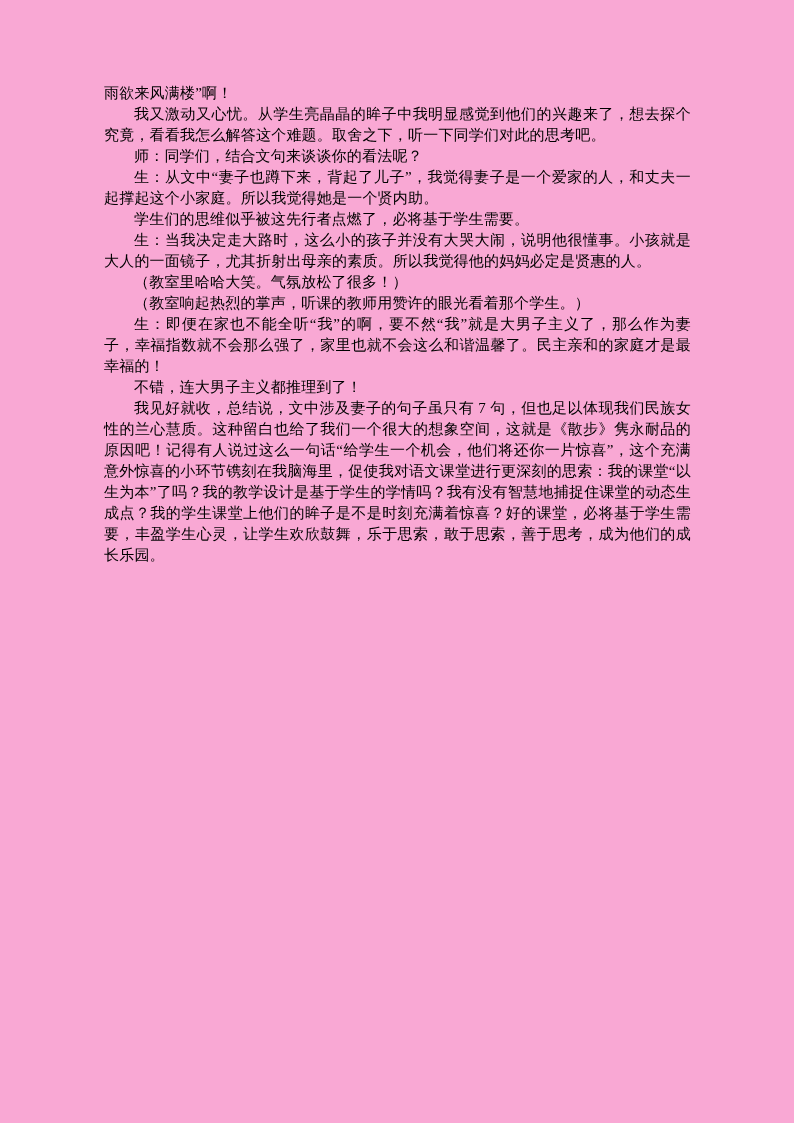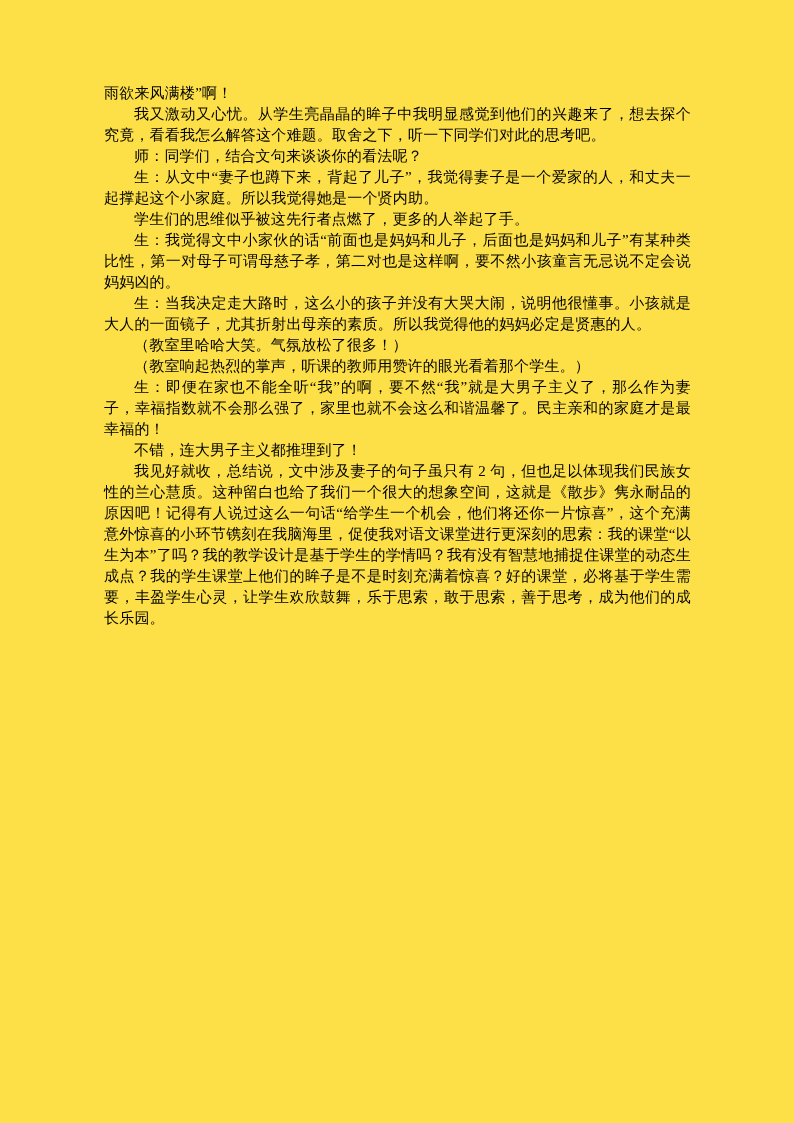--- a/index.html
+++ b/index.html
@@ -4,21 +4,21 @@
 <style>
   html, body {
     margin: 0;
     padding: 0;
     background: #ffffff;
   }
   .page {
     position: relative;
     width: 794px;
     height: 1123px;
-    background: #fde047;
+    background: #f9a8d4;
     overflow: hidden;
   }
   .doc-body {
     position: absolute;
     left: 104px;
     top: 83px;
     width: 587px;
     font-family: "Liberation Serif", "DejaVu Serif", serif;
     font-size: 15px;
     line-height: 21px;
@@ -36,22 +36,21 @@
 </style>
 </head>
 <body>
 
 <div class="page">
   <div class="doc-body" id="doc-body">
       <p class="">雨欲来风满楼”啊！</p>
       <p class="indent">我又激动又心忧。从学生亮晶晶的眸子中我明显感觉到他们的兴趣来了，想去探个究竟，看看我怎么解答这个难题。取舍之下，听一下同学们对此的思考吧。</p>
       <p class="indent">师：同学们，结合文句来谈谈你的看法呢？</p>
       <p class="indent">生：从文中“妻子也蹲下来，背起了儿子”，我觉得妻子是一个爱家的人，和丈夫一起撑起这个小家庭。所以我觉得她是一个贤内助。</p>
-      <p class="indent">学生们的思维似乎被这先行者点燃了，更多的人举起了手。</p>
-      <p class="indent">生：我觉得文中小家伙的话“前面也是妈妈和儿子，后面也是妈妈和儿子”有某种类比性，第一对母子可谓母慈子孝，第二对也是这样啊，要不然小孩童言无忌说不定会说妈妈凶的。</p>
+      <p class="indent">学生们的思维似乎被这先行者点燃了，必将基于学生需要。</p>
       <p class="indent">生：当我决定走大路时，这么小的孩子并没有大哭大闹，说明他很懂事。小孩就是大人的一面镜子，尤其折射出母亲的素质。所以我觉得他的妈妈必定是贤惠的人。</p>
       <p class="indent">（教室里哈哈大笑。气氛放松了很多！）</p>
       <p class="indent">（教室响起热烈的掌声，听课的教师用赞许的眼光看着那个学生。）</p>
       <p class="indent">生：即便在家也不能全听“我”的啊，要不然“我”就是大男子主义了，那么作为妻子，幸福指数就不会那么强了，家里也就不会这么和谐温馨了。民主亲和的家庭才是最幸福的！</p>
       <p class="indent">不错，连大男子主义都推理到了！</p>
-      <p class="indent">我见好就收，总结说，文中涉及妻子的句子虽只有 2 句，但也足以体现我们民族女性的兰心慧质。这种留白也给了我们一个很大的想象空间，这就是《散步》隽永耐品的原因吧！记得有人说过这么一句话“给学生一个机会，他们将还你一片惊喜”，这个充满意外惊喜的小环节镌刻在我脑海里，促使我对语文课堂进行更深刻的思索：我的课堂“以生为本”了吗？我的教学设计是基于学生的学情吗？我有没有智慧地捕捉住课堂的动态生成点？我的学生课堂上他们的眸子是不是时刻充满着惊喜？好的课堂，必将基于学生需要，丰盈学生心灵，让学生欢欣鼓舞，乐于思索，敢于思索，善于思考，成为他们的成长乐园。</p>
+      <p class="indent">我见好就收，总结说，文中涉及妻子的句子虽只有 7 句，但也足以体现我们民族女性的兰心慧质。这种留白也给了我们一个很大的想象空间，这就是《散步》隽永耐品的原因吧！记得有人说过这么一句话“给学生一个机会，他们将还你一片惊喜”，这个充满意外惊喜的小环节镌刻在我脑海里，促使我对语文课堂进行更深刻的思索：我的课堂“以生为本”了吗？我的教学设计是基于学生的学情吗？我有没有智慧地捕捉住课堂的动态生成点？我的学生课堂上他们的眸子是不是时刻充满着惊喜？好的课堂，必将基于学生需要，丰盈学生心灵，让学生欢欣鼓舞，乐于思索，敢于思索，善于思考，成为他们的成长乐园。</p>
     </div>
 </div>
 
 </body></html>

